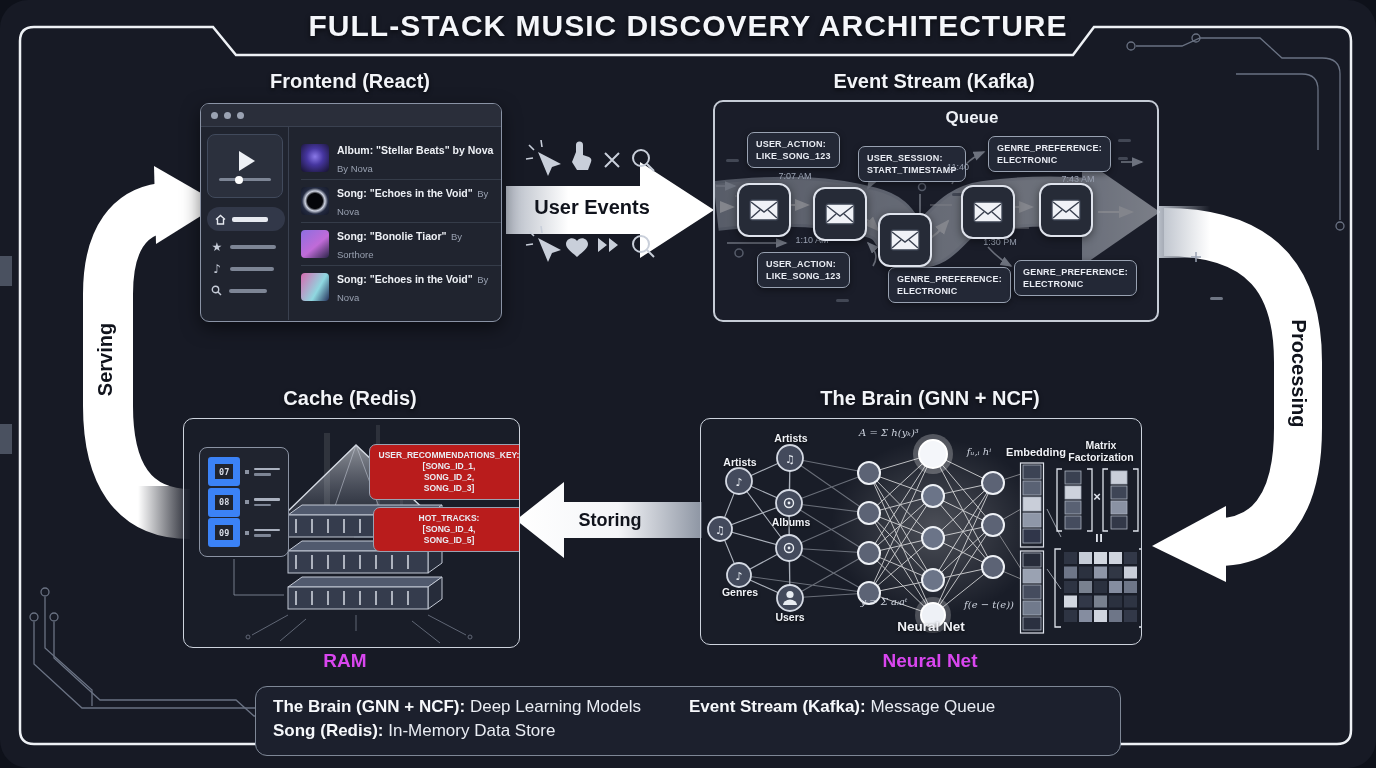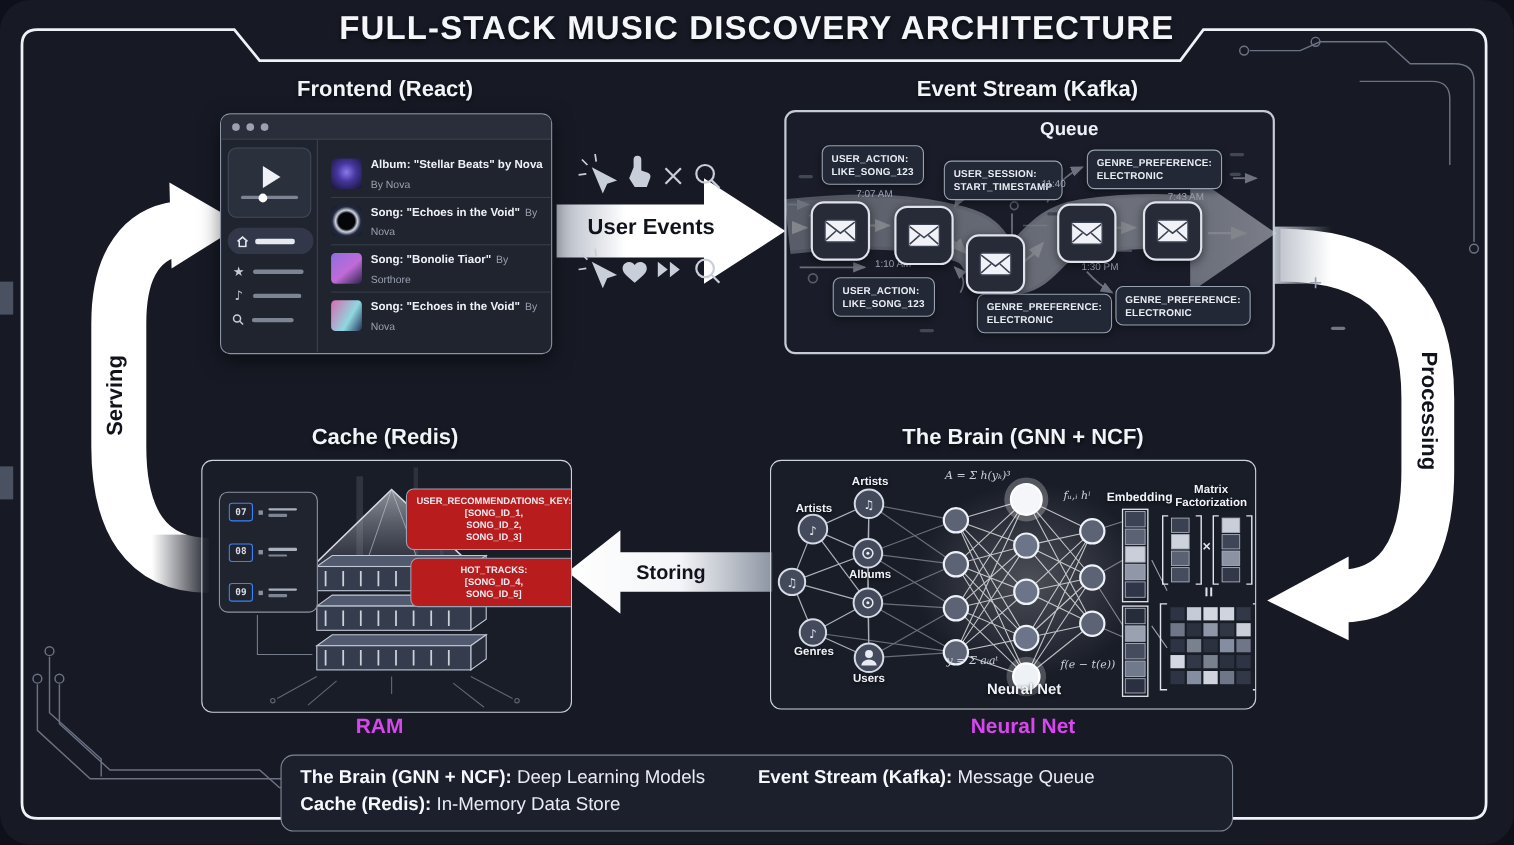--- a/index.html
+++ b/index.html
@@ -54,21 +54,21 @@
   .env{position:absolute;width:50px;height:50px;background:#262b37;border:2px solid #dfe3ec;border-radius:12px;
        display:flex;align-items:center;justify-content:center;z-index:3;box-shadow:0 2px 8px rgba(0,0,0,.45);}
   
   .flow-label{position:absolute;color:#10131c;font-weight:800;z-index:3;text-align:center;}
   
   .rbox{left:183px;top:418px;width:335px;height:228px;border:1.8px solid #cdd3dd;border-radius:10px;
         background:rgba(27,31,43,.6);z-index:2;overflow:hidden;}
   .rpanel{position:absolute;left:15px;top:28px;width:90px;height:110px;border:1.5px solid #8b93a3;border-radius:8px;
           background:#20242f;padding:9px 8px;box-sizing:border-box;display:flex;flex-direction:column;justify-content:space-between;}
   .rrow{display:flex;align-items:center;gap:5px;}
-  .rnum{width:20px;height:15px;border:1px solid #3b82f6;border-radius:3px;font-size:8.5px;font-weight:700;
+  .rnum{width:20px;height:15px;border:7px solid #3b82f6;border-radius:3px;font-size:8.5px;font-weight:700;
         color:#d8dce6;display:flex;align-items:center;justify-content:center;font-family:"DejaVu Sans Mono",monospace;}
   .rsq{width:4px;height:4px;background:#8a92a2;}
   .rlines{display:flex;flex-direction:column;gap:3px;}
   .rl1{width:26px;height:2.5px;background:#aab1bf;border-radius:1px;}
   .rl2{width:17px;height:2.5px;background:#7d8595;border-radius:1px;}
   .rkey{position:absolute;background:#b91c1c;border:1.5px solid #99a2b2;border-radius:7px;padding:5px 7px;
         font-size:8.5px;line-height:11px;font-weight:700;color:#e9ecf3;text-align:center;z-index:3;}
   
   .bbox{left:700px;top:418px;width:440px;height:225px;border:1.8px solid #cdd3dd;border-radius:10px;
         background:rgba(27,31,43,.6);z-index:2;}
@@ -606,17 +606,17 @@
     <div class="formula" style="left:243px;top:180px;width:90px;">f(e − t(e))</div>
   </div>
 
   <div class="abs legend">
     <div class="lg-grid">
       <div class="lg-item">
         <b>The Brain (GNN + NCF):</b><span> Deep Learning Models</span></div>
       <div class="lg-item">
         <b>Event Stream (Kafka):</b><span> Message Queue</span></div>
       <div class="lg-item">
-        <b>Cache (Redis):</b><span> In-Memory Data Store</span></div>
+        <b>Song (Redis):</b><span> In-Memory Data Store</span></div>
     </div>
   </div>
 
 </div>
 
 </body></html>

